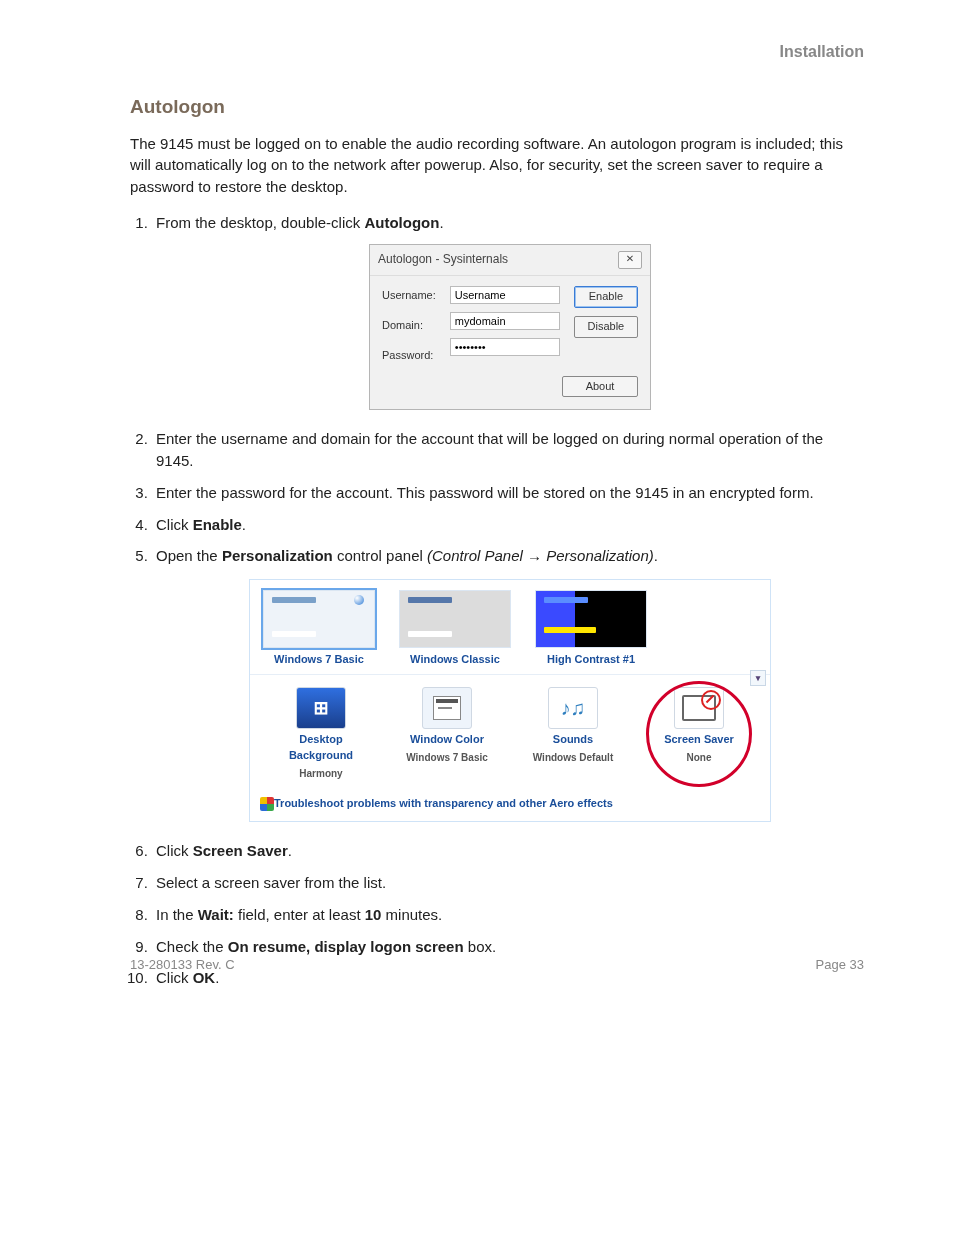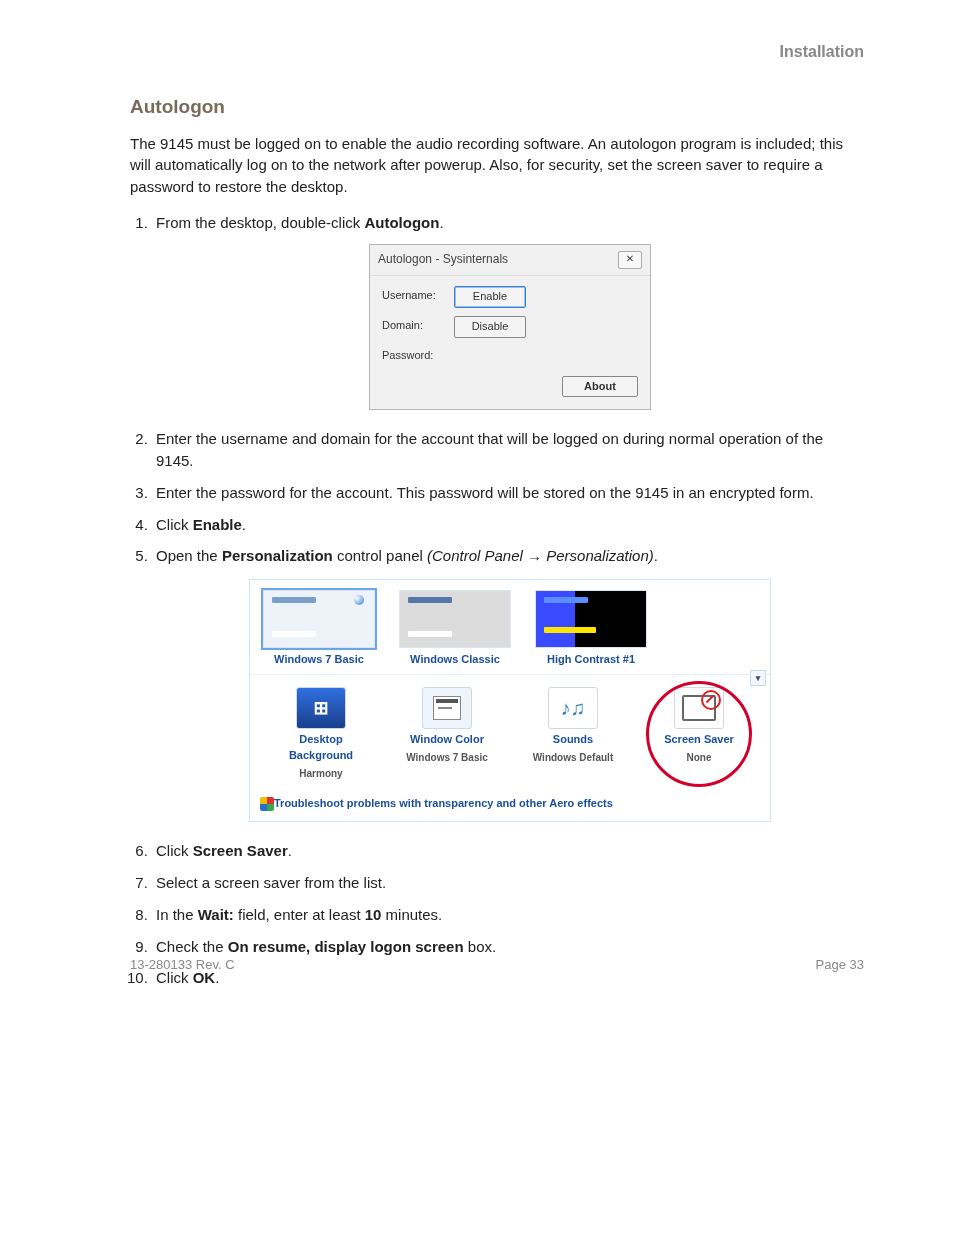--- a/index.html
+++ b/index.html
@@ -84,21 +84,21 @@
   .winbtn {
     font-size:11px;
     padding:2px 4px;
     border:1px solid #888;
     background:#f4f4f4;
     border-radius:2px;
     text-align:center;
     cursor:default;
   }
   .winbtn.primary { border-color:#3a7bd5; box-shadow:0 0 0 1px #9cc3f0 inset;}
-  .about-row { display:flex;justify-content:flex-end;padding:0 12px 12px 12px;font-weight:bold;}
+  .about-row { display:flex;justify-content:flex-end;padding:0 12px 12px 12px;}
 
   .panel {
     width: 520px;
     margin: 12px auto 18px auto;
     border: 1px solid #cfe3f7;
     background:#fff;
     font-family:"Segoe UI", Tahoma, sans-serif;
     font-size:11px;
     position:relative;
     font-weight:bold;
@@ -208,20 +208,25 @@
         <div class="dialog-title">
           <span>Autologon - Sysinternals</span>
           <span class="dialog-close">✕</span>
         </div>
         <div class="dialog-body">
           <div class="dialog-labels">
             <span>Username:</span>
             <span>Domain:</span>
             <span>Password:</span>
           </div>
+          <div class="dialog-inputs">
+            <input value="Username" style="">
+            <input value="mydomain" style="">
+            <input value="••••••••" style="">
+          </div>
           <div class="dialog-buttons">
             <div class="winbtn primary">Enable</div>
             <div class="winbtn">Disable</div>
           </div>
         </div>
         <div class="about-row">
           <div class="winbtn" style="width:66px">About</div>
         </div>
       </div>
     </li>

